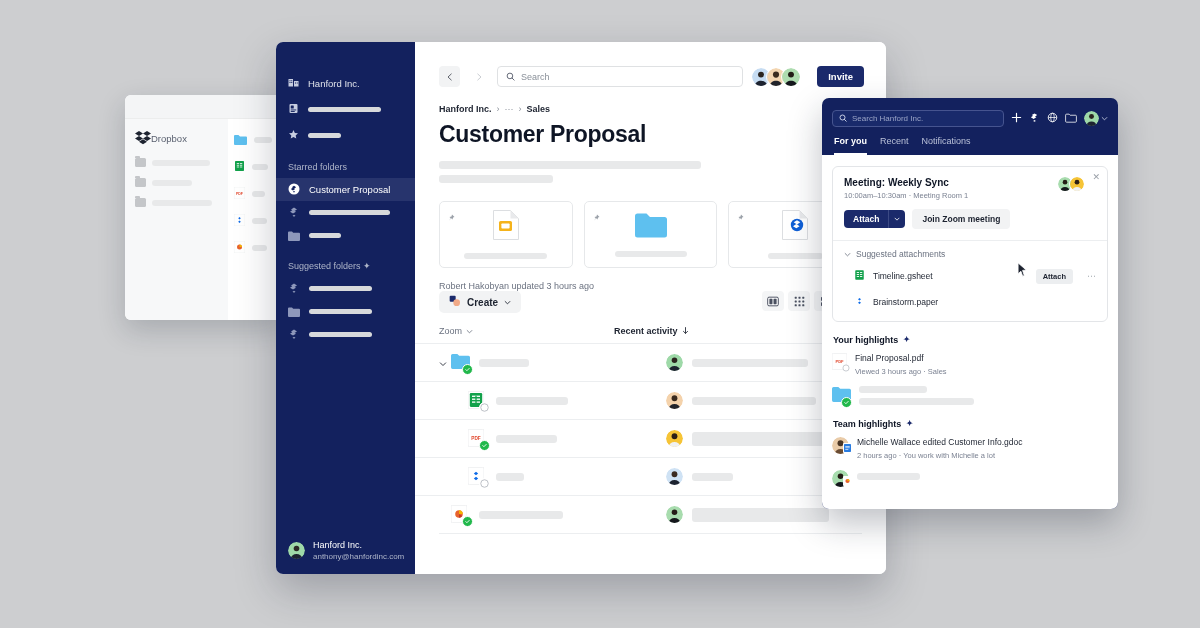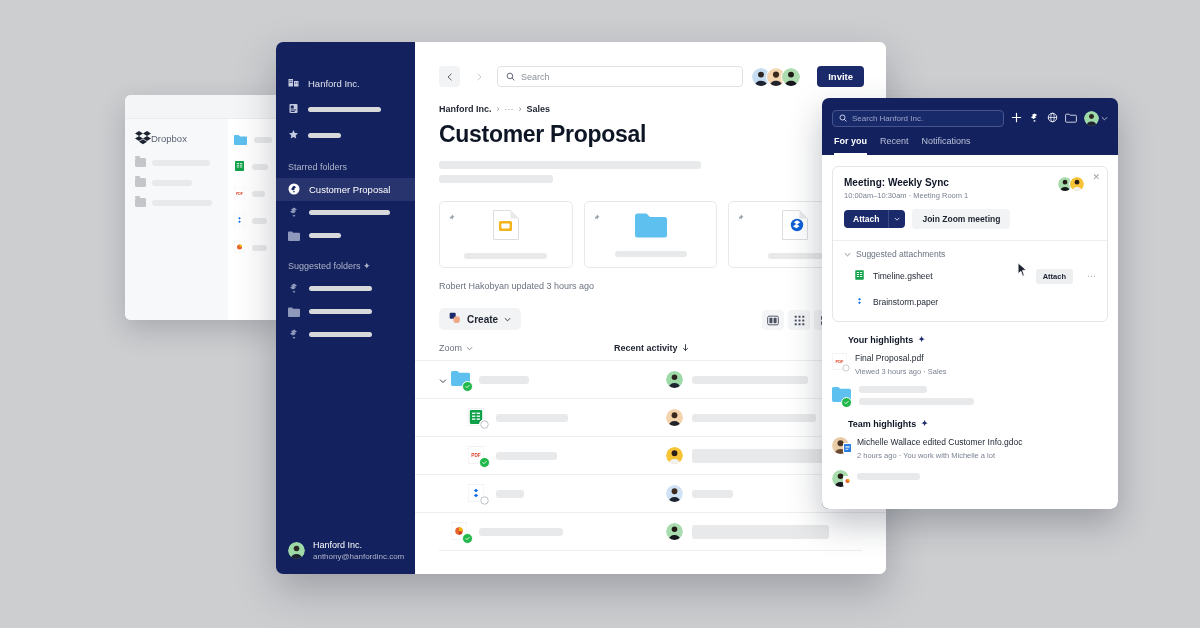--- a/index.html
+++ b/index.html
@@ -70,21 +70,21 @@
   .crumb{padding:17px 24px 0;font-size:9px;color:#1d2330;font-weight:bold;display:flex;gap:5px;align-items:center;}
   .crumb .sep{color:#8a9099;font-weight:normal;}
   h1.title{margin:6px 24px 0;font-size:23px;line-height:28px;color:#0e1525;font-weight:bold;letter-spacing:-.3px;}
 
   .cards{display:flex;gap:11px;padding:0 24px;margin-top:18px;}
   .card{flex:1;height:65px;border:1px solid #e6e8ea;border-radius:5px;position:relative;
     display:flex;flex-direction:column;align-items:center;justify-content:center;gap:9px;}
   .card .pin{position:absolute;left:7px;top:6px;color:#9aa0a8;}
   .updated{font-size:9px;color:#6b7280;padding:0 24px;margin-top:13px;}
 
-  .toolbar{display:flex;align-items:flex-end;padding:0 24px;margin-top:17px;}
+  .toolbar{display:flex;align-items:flex-start;padding:0 24px;}
   .createbtn{background:#f2f3f4;border:none;border-radius:5px;height:22px;display:flex;align-items:center;gap:6px;
     padding:0 10px;font-size:10px;font-weight:bold;color:#1d2330;cursor:pointer;}
   .views{margin-left:auto;display:flex;gap:4px;}
   .vbtn{width:22px;height:20px;border-radius:4px;background:#f4f5f6;display:flex;align-items:center;justify-content:center;cursor:pointer;}
   .vbtn.active{background:#5a6277;}
 
   .colhead{display:flex;padding:0 24px;margin-top:13px;font-size:9px;color:#6b7280;}
   .colhead .c1{width:175px;display:flex;align-items:center;gap:4px;}
   .colhead .c2{display:flex;align-items:center;gap:4px;color:#1d2330;font-weight:bold;}
   .rows{margin-top:7px;}
@@ -125,21 +125,21 @@
   .meet-avs .av{width:14px;height:14px;border-radius:50%;border:1.4px solid #fff;margin-left:-4px;overflow:hidden;position:relative;}
   .meet-avs .av:first-child{margin-left:0;}
   .meet-close{position:absolute;right:7px;top:5px;color:#9aa0a8;font-size:9px;cursor:pointer;}
   .sugg{border-top:1px solid #eceef0;padding:8px 11px 10px;}
   .sugg-h{font-size:8.5px;color:#6b7280;display:flex;align-items:center;gap:5px;}
   .sugg-row{display:flex;align-items:center;gap:8px;margin-top:8px;padding-left:10px;position:relative;}
   .sugg-row .fn{font-size:8.5px;color:#1d2330;}
   .sugg-attach{margin-left:auto;background:#eceef0;border:none;border-radius:3px;font-size:7.5px;
     font-weight:bold;color:#1d2330;padding:3px 7px;cursor:pointer;}
   .sugg-dots{color:#9aa0a8;font-size:9px;margin-left:6px;cursor:pointer;}
-  .hl-h{font-size:9px;font-weight:bold;color:#0e1525;display:flex;align-items:flex-start;gap:5px;margin:13px 16px 8px;}
+  .hl-h{font-size:9px;font-weight:bold;color:#0e1525;display:flex;align-items:flex-start;gap:5px;margin:13px 1px 8px;}
   .hl-row{display:flex;gap:8px;margin-bottom:9px;align-items:flex-start;}
   .hl-row .t1{font-size:8.5px;color:#1d2330;line-height:11px;}
   .hl-row .t2{font-size:7.5px;color:#7b8292;line-height:11px;margin-top:2px;}
   .hl-row .av{width:17px;height:17px;border-radius:50%;overflow:hidden;position:relative;flex:none;}
 
   .cursor{position:absolute;left:1017px;top:262px;}
   .sparkle{display:inline-block;}
 </style>
 </head>
 <body>

